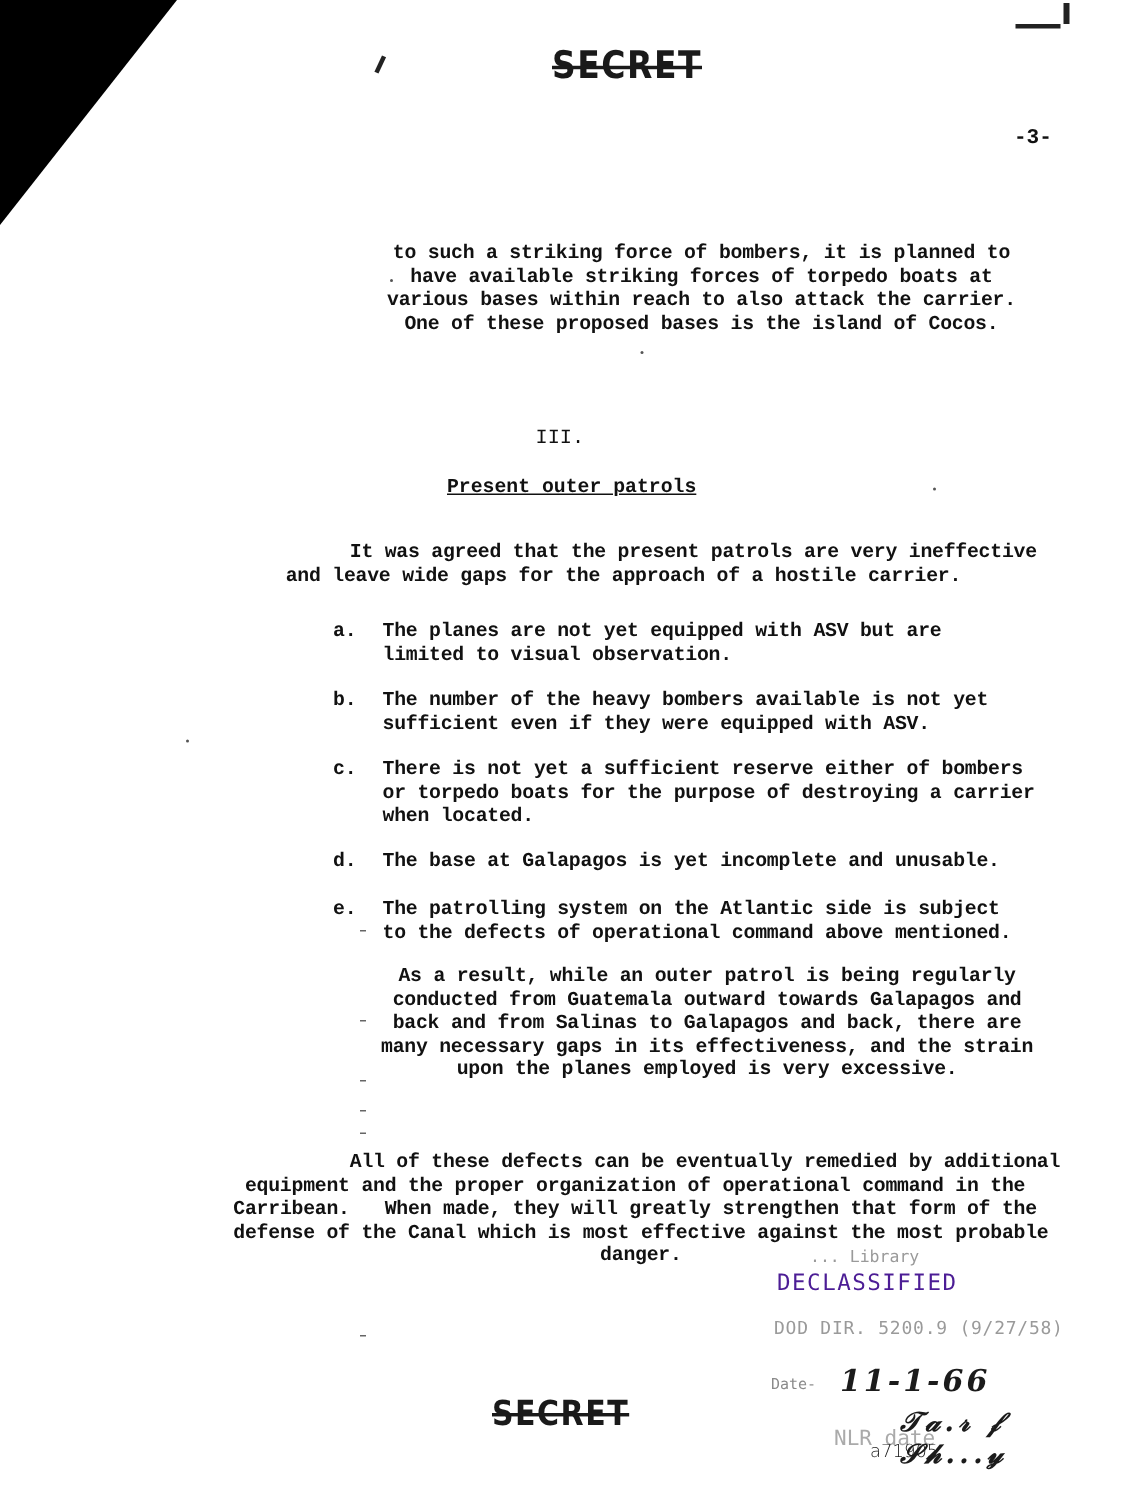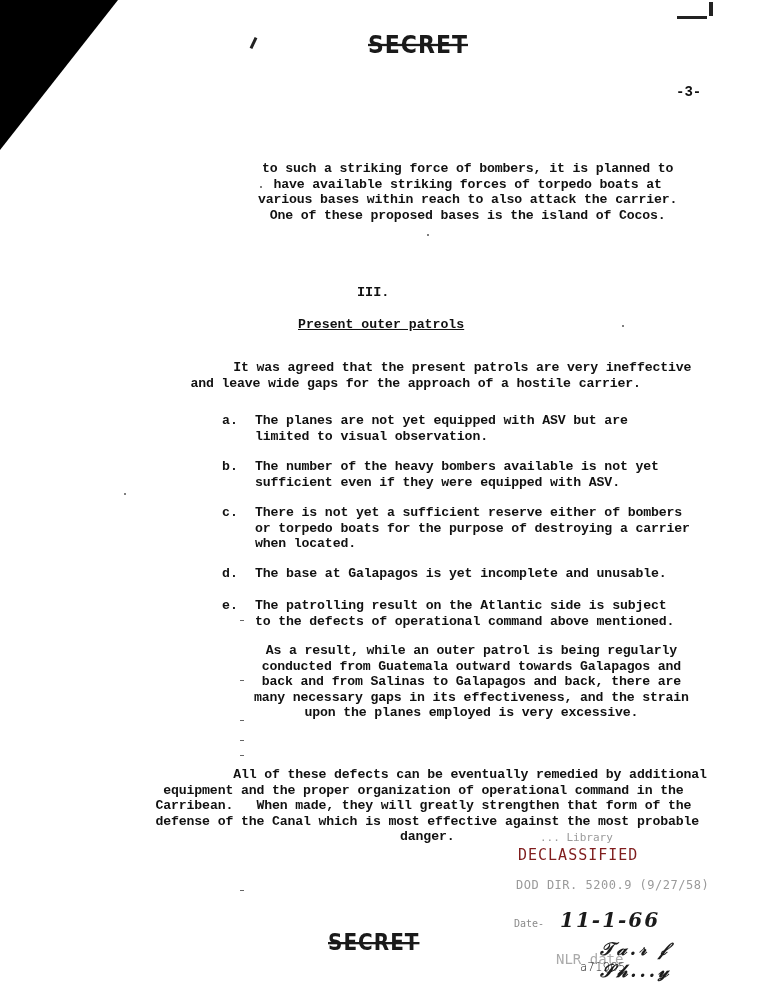--- a/index.html
+++ b/index.html
@@ -75,21 +75,21 @@
       font-weight: bold;
       line-height: 15.5px;
       white-space: pre;
       letter-spacing: -0.15px;
       text-align: center;
     }
     .para-cont { left: 258px; top: 161px; }
     .section-num {
       position: absolute;
       left: 357px; top: 285px;
-      font-weight: bold;
+      font-weight: normal;
       font-size: 13.5px;
     }
     .section-title {
       position: absolute;
       left: 298px; top: 317px;
       font-weight: bold;
       font-size: 13.2px;
       text-decoration: underline;
     }
     .para-intro { left: 140px; top: 360px; }
@@ -120,21 +120,21 @@
 
     .declass {
       position: absolute;
       font-family: "DejaVu Sans Mono", monospace;
       color: #9a9a9a;
       font-size: 12px;
       line-height: 18px;
       white-space: pre;
     }
     .declass-library { left: 520px; top: 829px; font-size: 11px; margin-left: 20px; }
-    .declass-title { left: 518px; top: 846px; font-size: 15px; letter-spacing: 1px; color: #7f1d1d; }
+    .declass-title { left: 518px; top: 846px; font-size: 15px; letter-spacing: 1px; color: #4c1d95; }
     .declass-dir { left: 516px; top: 876px; font-size: 12px; letter-spacing: 0.5px; }
     .declass-date-label { left: 514px; top: 915px; font-size: 10px; color: #8a8a8a; }
     .declass-by-label { left: 530px; top: 950px; font-size: 14px; color: #aaaaaa; margin-left: 26px; }
 
     .handwriting {
       position: absolute;
       font-family: "DejaVu Serif", serif;
       font-style: italic;
       color: #1b1b1b;
       font-weight: bold;
@@ -190,21 +190,21 @@
     <div class="body"><div>There is not yet a sufficient reserve either of bombers</div><div>or torpedo boats for the purpose of destroying a carrier</div><div>when located.</div></div>
   </div>
 
   <div class="item item-d">
     <div class="letter">d.</div>
     <div class="body"><div>The base at Galapagos is yet incomplete and unusable.</div></div>
   </div>
 
   <div class="item item-e">
     <div class="letter">e.</div>
-    <div class="body"><div>The patrolling result on the Atlantic side is subject</div><div>to the defects of operational command above mentioned.</div></div>
+    <div class="body"><div>The patrolling system on the Atlantic side is subject</div><div>to the defects of operational command above mentioned.</div></div>
   </div>
 
   <div class="text para-result"><div>As a result, while an outer patrol is being regularly</div><div>conducted from Guatemala outward towards Galapagos and</div><div>back and from Salinas to Galapagos and back, there are</div><div>many necessary gaps in its effectiveness, and the strain</div><div>upon the planes employed is very excessive.</div></div>
 
   <div class="text para-closing"><div>            All of these defects can be eventually remedied by additional</div><div>equipment and the proper organization of operational command in the</div><div>Carribean.   When made, they will greatly strengthen that form of the</div><div> defense of the Canal which is most effective against the most probable</div><div> danger.</div></div>
 
   <div class="declass declass-library">... Library</div>
   <div class="declass declass-title">DECLASSIFIED</div>
   <div class="declass declass-dir">DOD DIR. 5200.9 (9/27/58)</div>
   <div class="declass declass-date-label">Date-</div>

